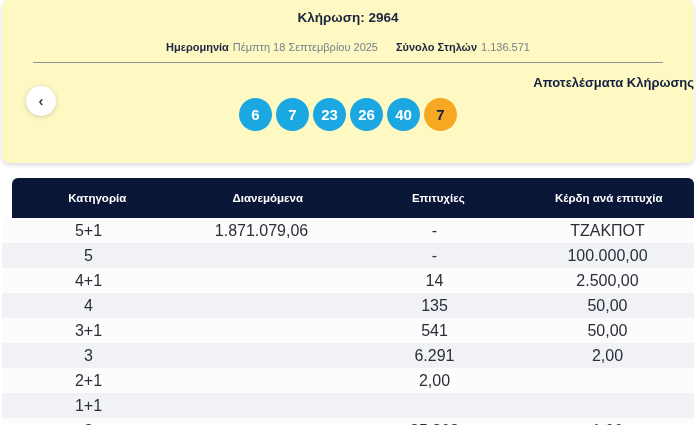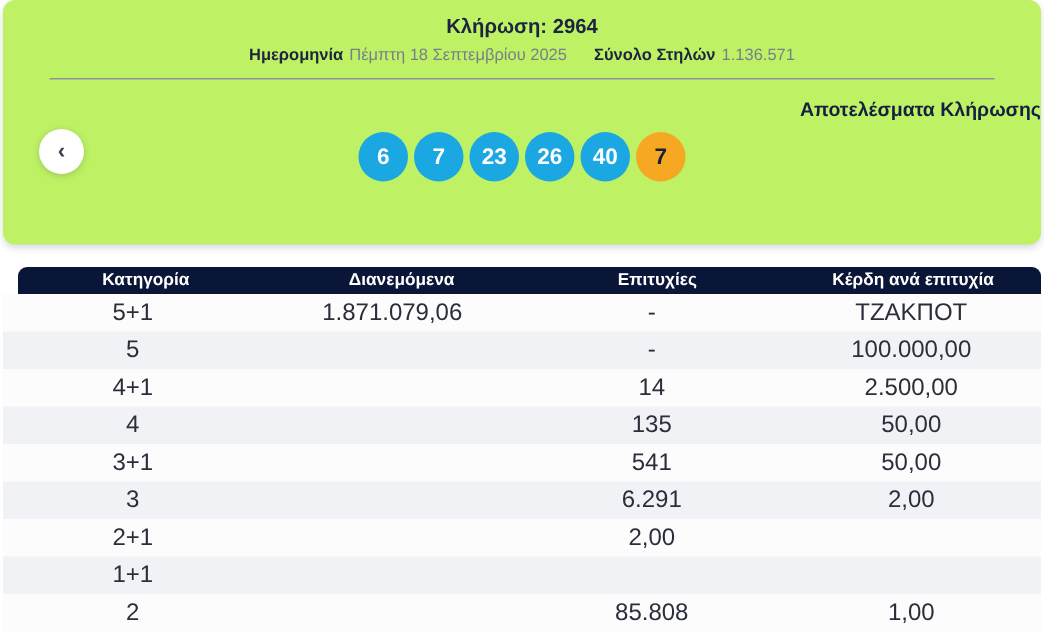--- a/index.html
+++ b/index.html
@@ -8,33 +8,33 @@
     background: #ffffff;
     font-family: "Liberation Sans", "DejaVu Sans", sans-serif;
     overflow: hidden;
     position: relative;
   }
   
   .top-card {
     position: absolute;
     left: 2px; top: 0;
     width: 692px; height: 163px;
-    background: #bef264;
+    background: #fef9c3;
     border-radius: 8px;
     box-shadow: 0 2px 5px rgba(40,50,80,0.18);
   }
   .draw-title {
     padding-top: 10px;
     text-align: center;
     font-size: 13.5px;
     font-weight: bold;
     color: #1c2440;
   }
   .meta-line {
-    margin-top: 6px;
+    margin-top: 16px;
     display: flex;
     justify-content: center;
     align-items: baseline;
     gap: 18px;
     font-size: 11px;
   }
   .meta-pair { display: flex; gap: 4px; align-items: baseline; }
   .meta-label { font-weight: bold; color: #1c2440; }
   .meta-value { color: #787f8c; }
   .divider {
@@ -87,21 +87,21 @@
     font-weight: bold;
     margin-top: -2px;
   }
   
   .results-table {
     position: absolute;
     left: 2px; top: 178px;
     width: 692px;
   }
   .t-head {
-    height: 18px;
+    height: 40px;
     background: #0a1638;
     border-radius: 6px 6px 0 0;
     display: grid;
     grid-template-columns: repeat(4, 1fr);
     align-items: center;
     margin-left: 10px;
   }
   .t-head .th {
     text-align: center;
     color: #ffffff;

